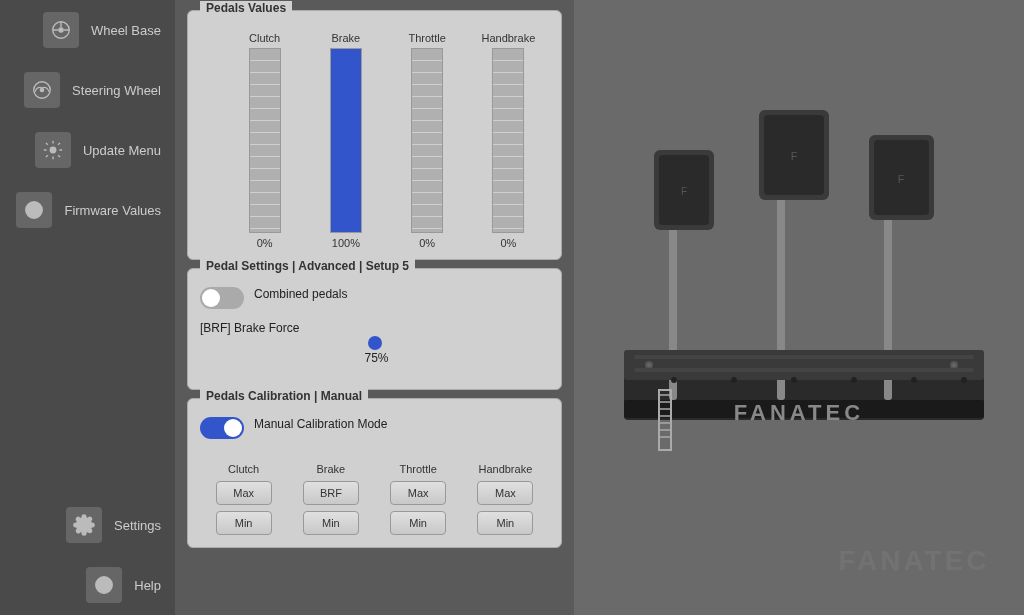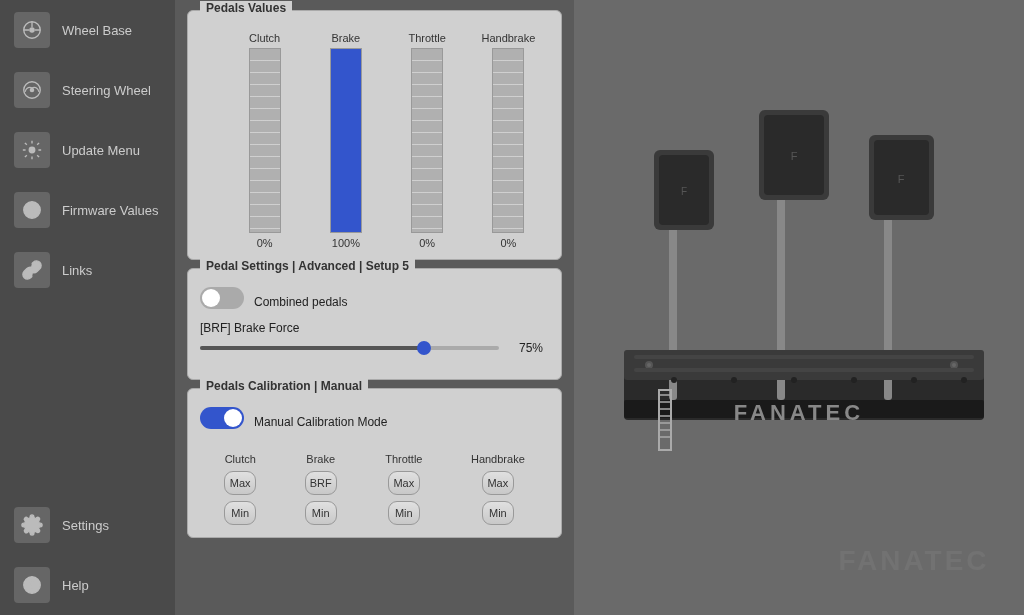--- a/index.html
+++ b/index.html
@@ -13,20 +13,21 @@
     }
 
     
     .sidebar {
       width: 175px;
       background: #4a4a4a;
       height: 615px;
       display: flex;
       flex-direction: column;
       padding-top: 0;
+      align-items: flex-end;
     }
 
     .sidebar-item {
       display: flex;
       align-items: center;
       padding: 12px 14px;
       cursor: pointer;
       color: #ccc;
       font-size: 13px;
       gap: 12px;
@@ -155,21 +156,21 @@
     }
 
     
     .pedal-settings-panel {
       padding-top: 18px;
       padding-bottom: 12px;
     }
 
     .setting-row {
       display: flex;
-      align-items: flex-end;
+      align-items: flex-start;
       gap: 10px;
       margin-bottom: 12px;
     }
 
     .setting-label {
       font-size: 12px;
       color: #222;
     }
 
     
@@ -252,25 +253,25 @@
       align-items: center;
       gap: 6px;
     }
 
     .cal-col-label {
       font-size: 11px;
       color: #333;
     }
 
     .cal-btn {
-      width: 32px;
+      width: 56px;
       height: 24px;
       background: linear-gradient(to bottom, #e0e0e0, #c8c8c8);
       border: 1px solid #999;
-      border-radius: 9px;
+      border-radius: 4px;
       font-size: 11px;
       color: #333;
       cursor: pointer;
       display: flex;
       align-items: center;
       justify-content: center;
     }
 
     
     .image-area {
@@ -337,29 +338,20 @@
   <div class="sidebar-item">
     <div class="sidebar-icon">
       <svg class="icon-svg" viewBox="0 0 24 24" fill="none" stroke="#bbb" stroke-width="1.5">
         <circle cx="12" cy="12" r="9"></circle>
         <path d="M12 8v4l3 3" stroke-linecap="round"></path>
       </svg>
     </div>
     <span>Firmware Values</span>
   </div>
 
-  <div class="sidebar-item">
-    <div class="sidebar-icon">
-      <svg class="icon-svg" viewBox="0 0 24 24" fill="none" stroke="#bbb" stroke-width="1.5">
-        <path d="M10 13a5 5 0 007.54.54l3-3a5 5 0 00-7.07-7.07l-1.72 1.71"></path>
-        <path d="M14 11a5 5 0 00-7.54-.54l-3 3a5 5 0 007.07 7.07l1.71-1.71"></path>
-      </svg>
-    </div>
-    <span>Links</span>
-  </div>
 
   <div class="sidebar-spacer"></div>
 
   <div class="sidebar-item">
     <div class="sidebar-icon">
       <svg class="icon-svg" viewBox="0 0 24 24" fill="none" stroke="#bbb" stroke-width="1.5">
         <circle cx="12" cy="12" r="3"></circle>
         <path d="M19.4 15a1.65 1.65 0 00.33 1.82l.06.06a2 2 0 010 2.83 2 2 0 01-2.83 0l-.06-.06a1.65 1.65 0 00-1.82-.33 1.65 1.65 0 00-1 1.51V21a2 2 0 01-4 0v-.09A1.65 1.65 0 009 19.4a1.65 1.65 0 00-1.82.33l-.06.06a2 2 0 01-2.83-2.83l.06-.06A1.65 1.65 0 004.68 15a1.65 1.65 0 00-1.51-1H3a2 2 0 010-4h.09A1.65 1.65 0 004.6 9a1.65 1.65 0 00-.33-1.82l-.06-.06a2 2 0 012.83-2.83l.06.06A1.65 1.65 0 009 4.68a1.65 1.65 0 001-1.51V3a2 2 0 014 0v.09a1.65 1.65 0 001 1.51 1.65 1.65 0 001.82-.33l.06-.06a2 2 0 012.83 2.83l-.06.06A1.65 1.65 0 0019.4 9a1.65 1.65 0 001.51 1H21a2 2 0 010 4h-.09a1.65 1.65 0 00-1.51 1z"></path>
       </svg>
     </div>
@@ -423,21 +415,21 @@
   <div class="panel pedal-settings-panel">
     <span class="panel-title">Pedal Settings | Advanced | Setup 5</span>
 
     <div class="setting-row">
       <div class="toggle off"></div>
       <span class="setting-label">Combined pedals</span>
     </div>
 
     <div class="setting-row" style="flex-direction:column; align-items:flex-start; gap:6px;">
       <span class="setting-label">[BRF] Brake Force</span>
-      <div class="slider-row" style="width:100%;">
+      <div class="slider-row" style="width:100%;flex-direction:column;">
         <div class="slider-track" style="flex:1;">
           <div class="slider-fill" style="width:75%;"></div>
           <div class="slider-thumb" style="left:75%;"></div>
         </div>
         <span class="slider-value" style="margin-left:10px;">75%</span>
       </div>
     </div>
   </div>
 
   <div class="panel calibration-panel">

